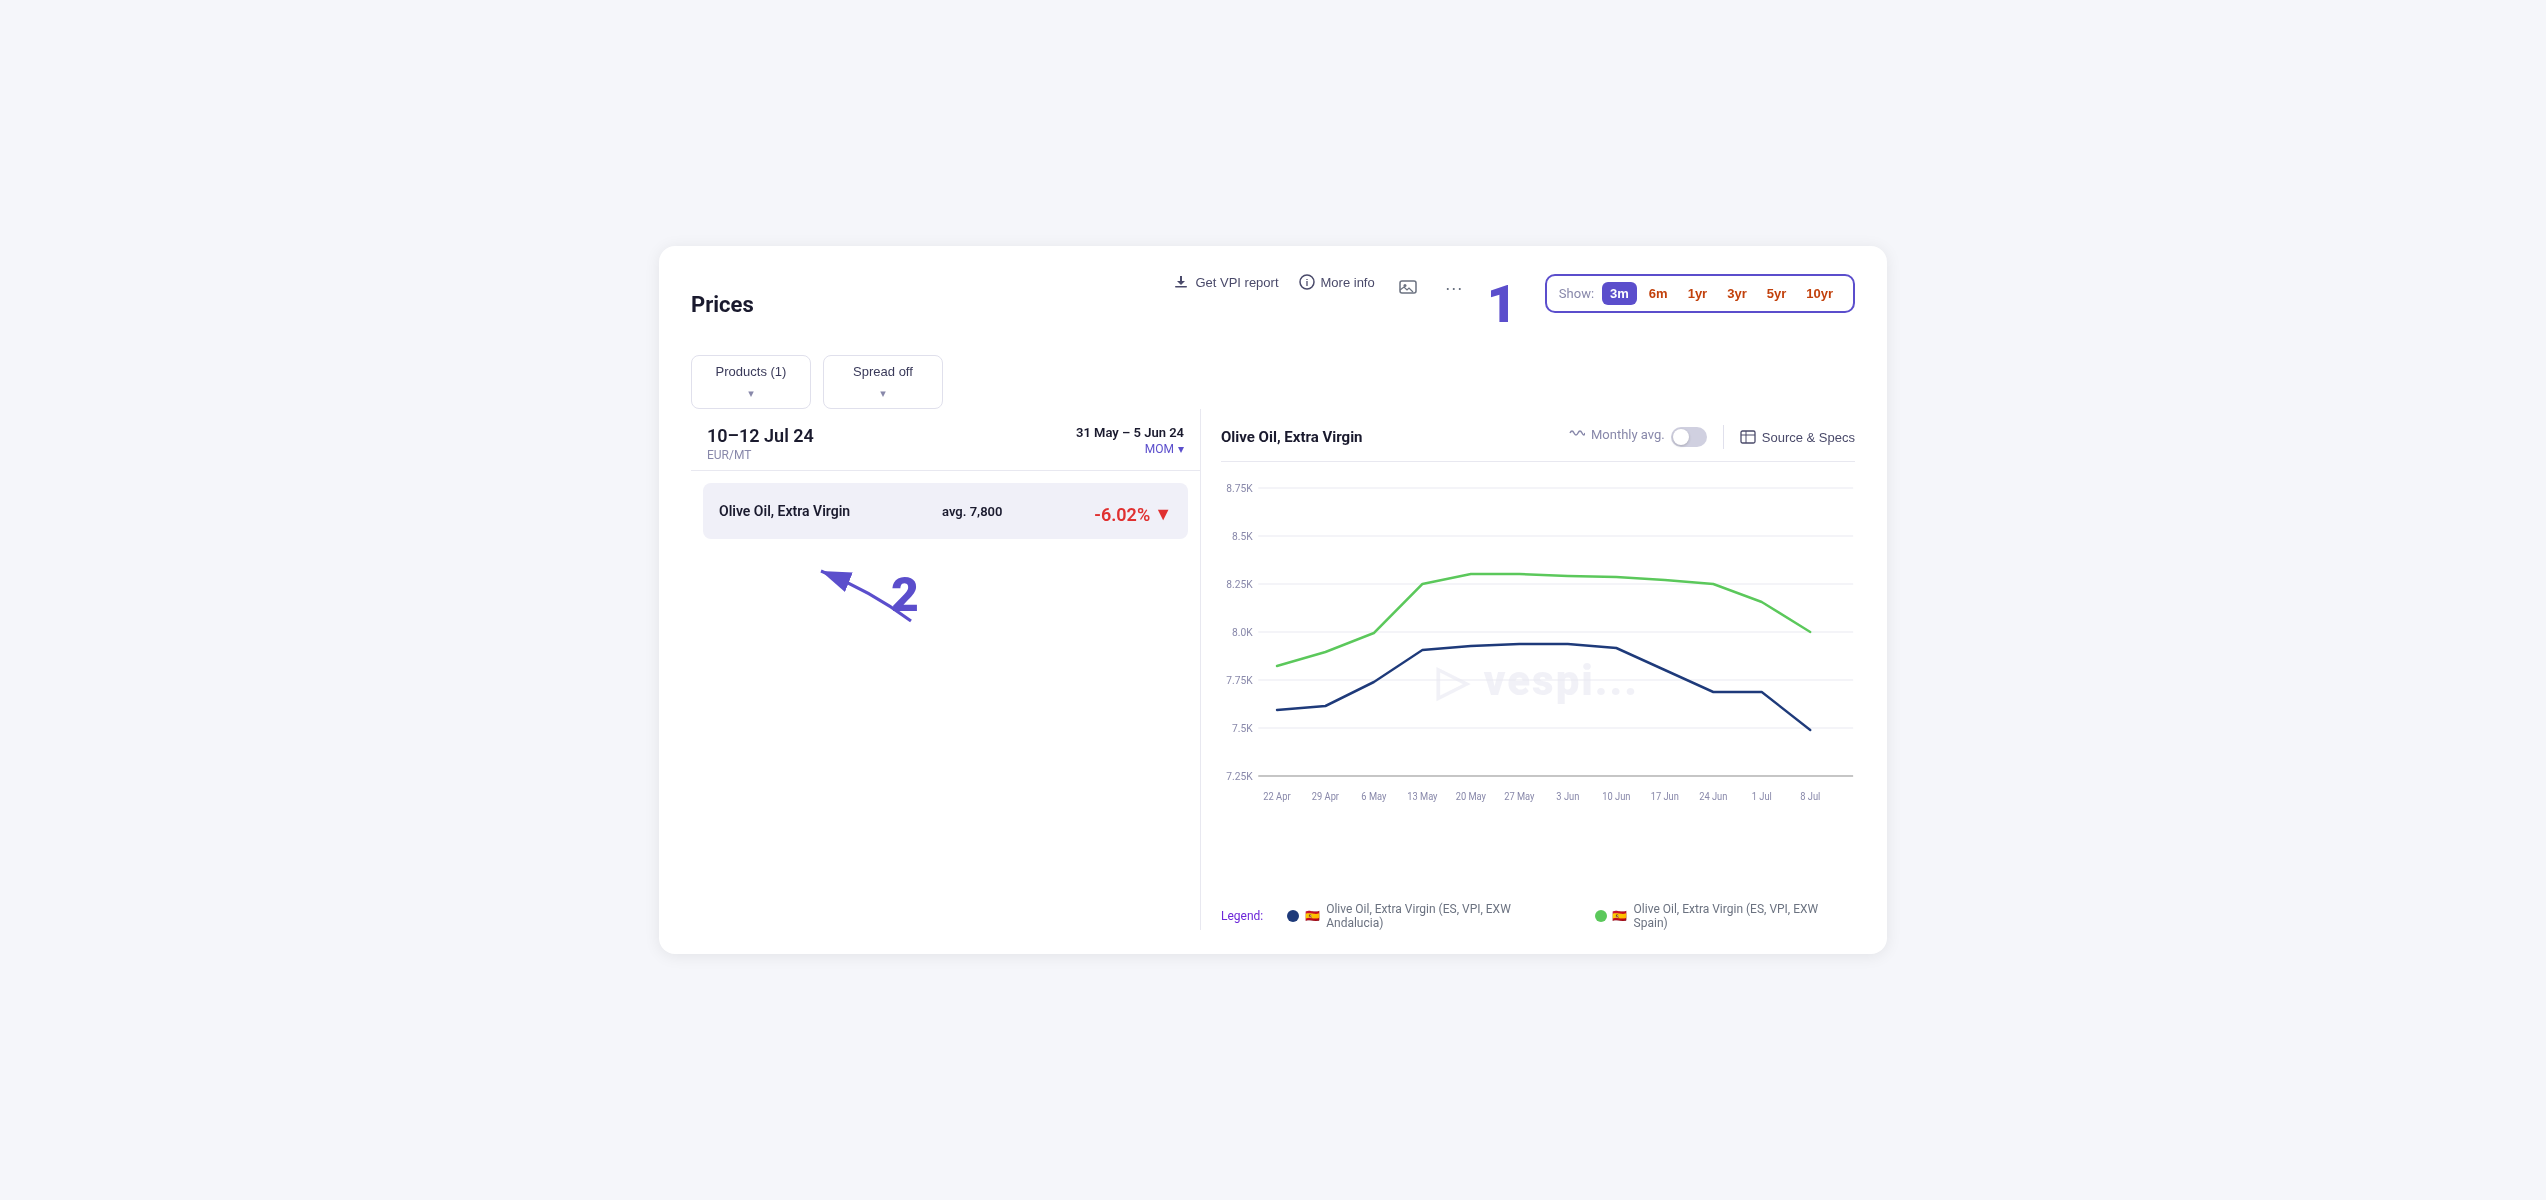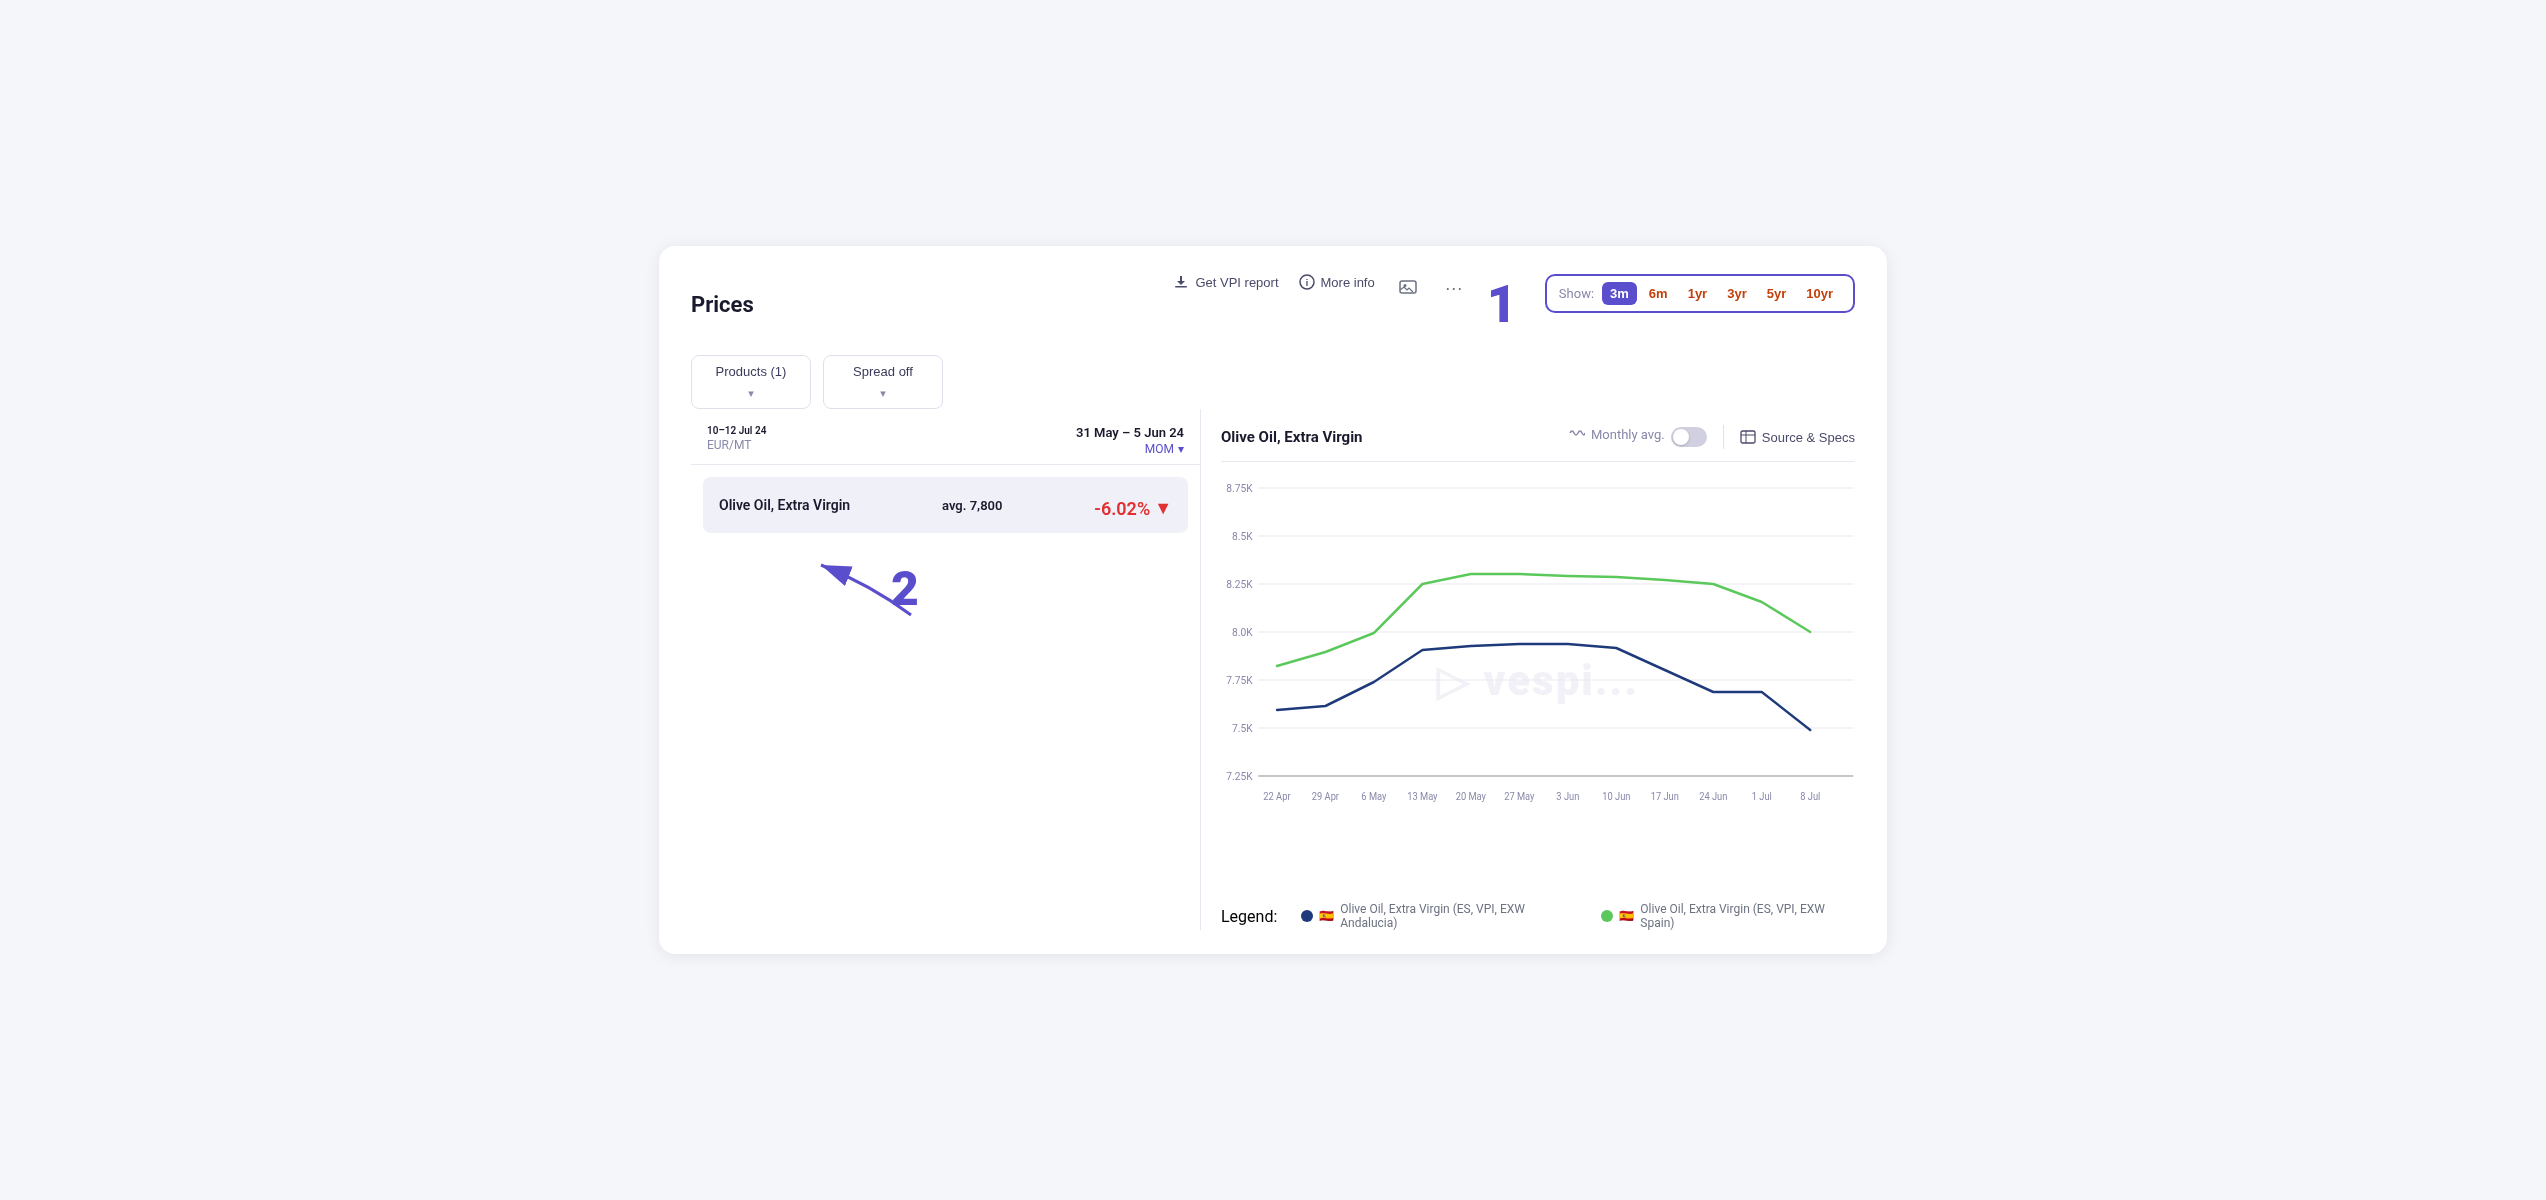--- a/index.html
+++ b/index.html
@@ -146,21 +146,21 @@
       padding-right: 0;
     }
     .date-header {
       display: flex;
       justify-content: space-between;
       align-items: flex-start;
       padding: 16px 16px 8px 16px;
       border-bottom: 1px solid #e8e8f0;
     }
     .date-range-left {
-      font-size: 10px;
+      font-size: 18px;
       font-weight: 600;
       color: #1a1a2e;
     }
     .date-sub-left {
       font-size: 12px;
       color: #8888aa;
       margin-top: 2px;
     }
     .date-range-right {
       text-align: right;
@@ -473,21 +473,21 @@
           <text x="580" y="330" font-size="10" fill="#8888aa" text-anchor="middle">1 Jul</text>
           <text x="632" y="330" font-size="10" fill="#8888aa" text-anchor="middle">8 Jul</text>
 
           <polyline points="60,240 112,236 164,212 216,180 268,176 320,174 372,174 424,178 476,200 528,222 580,222 632,260" stroke="#1e3a7a" stroke-width="2.5" fill="none" stroke-linejoin="round" stroke-linecap="round"></polyline>
 
           <polyline points="60,196 112,182 164,163 216,114 268,104 320,104 372,106 424,107 476,110 528,114 580,132 632,162" stroke="#5bc85b" stroke-width="2.5" fill="none" stroke-linejoin="round" stroke-linecap="round"></polyline>
         </svg>
       </div>
 
       <div class="chart-legend">
-        <span style="color:#000000; font-size:16px;">Legend:</span>
+        <span style="color:#6d28d9; font-size:12px;">Legend:</span>
         <div class="legend-item">
           <div class="legend-dot" style="background:#1e3a7a;"></div>
           <span>🇪🇸</span>
           <span>Olive Oil, Extra Virgin (ES, VPI, EXW Andalucia)</span>
         </div>
         <div class="legend-item">
           <div class="legend-dot" style="background:#5bc85b;"></div>
           <span>🇪🇸</span>
           <span>Olive Oil, Extra Virgin (ES, VPI, EXW Spain)</span>
         </div>

